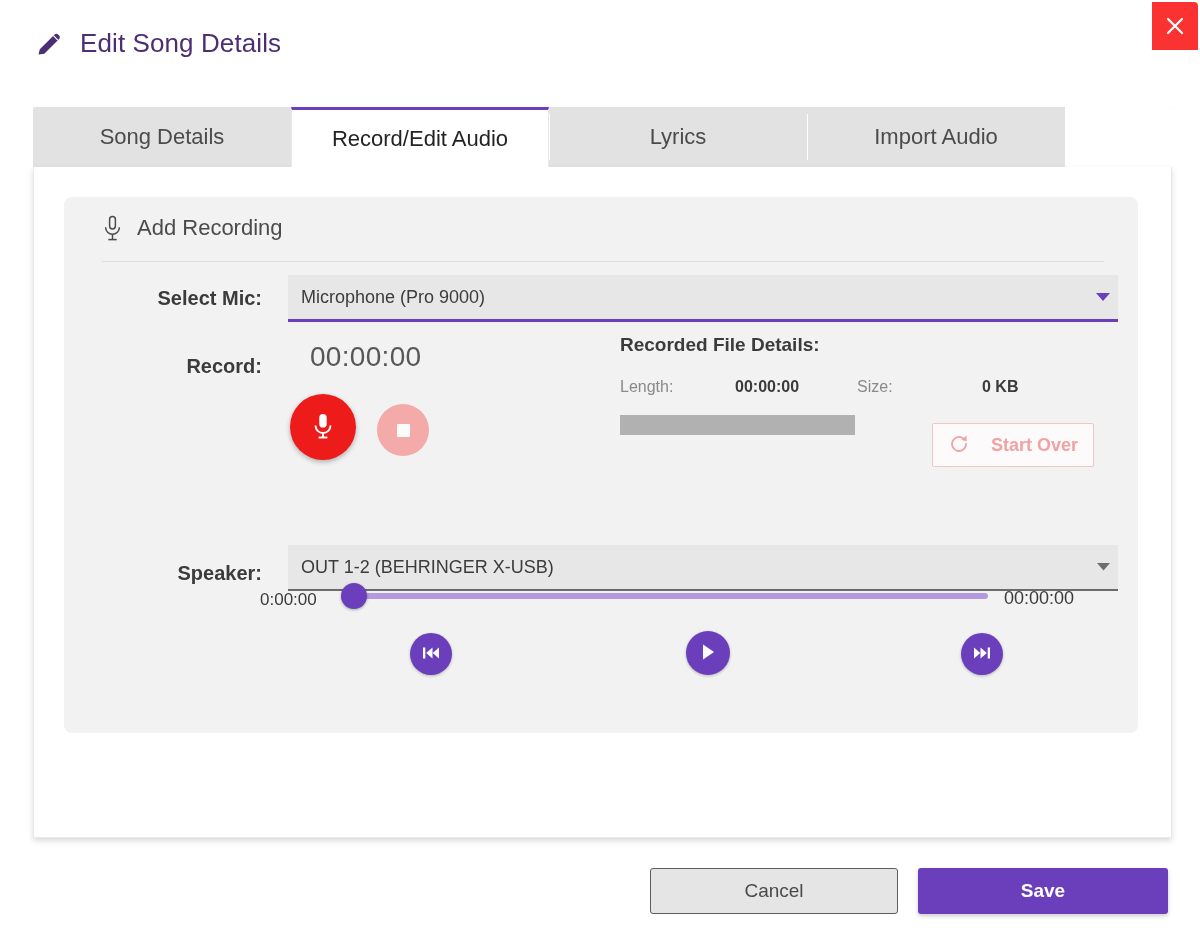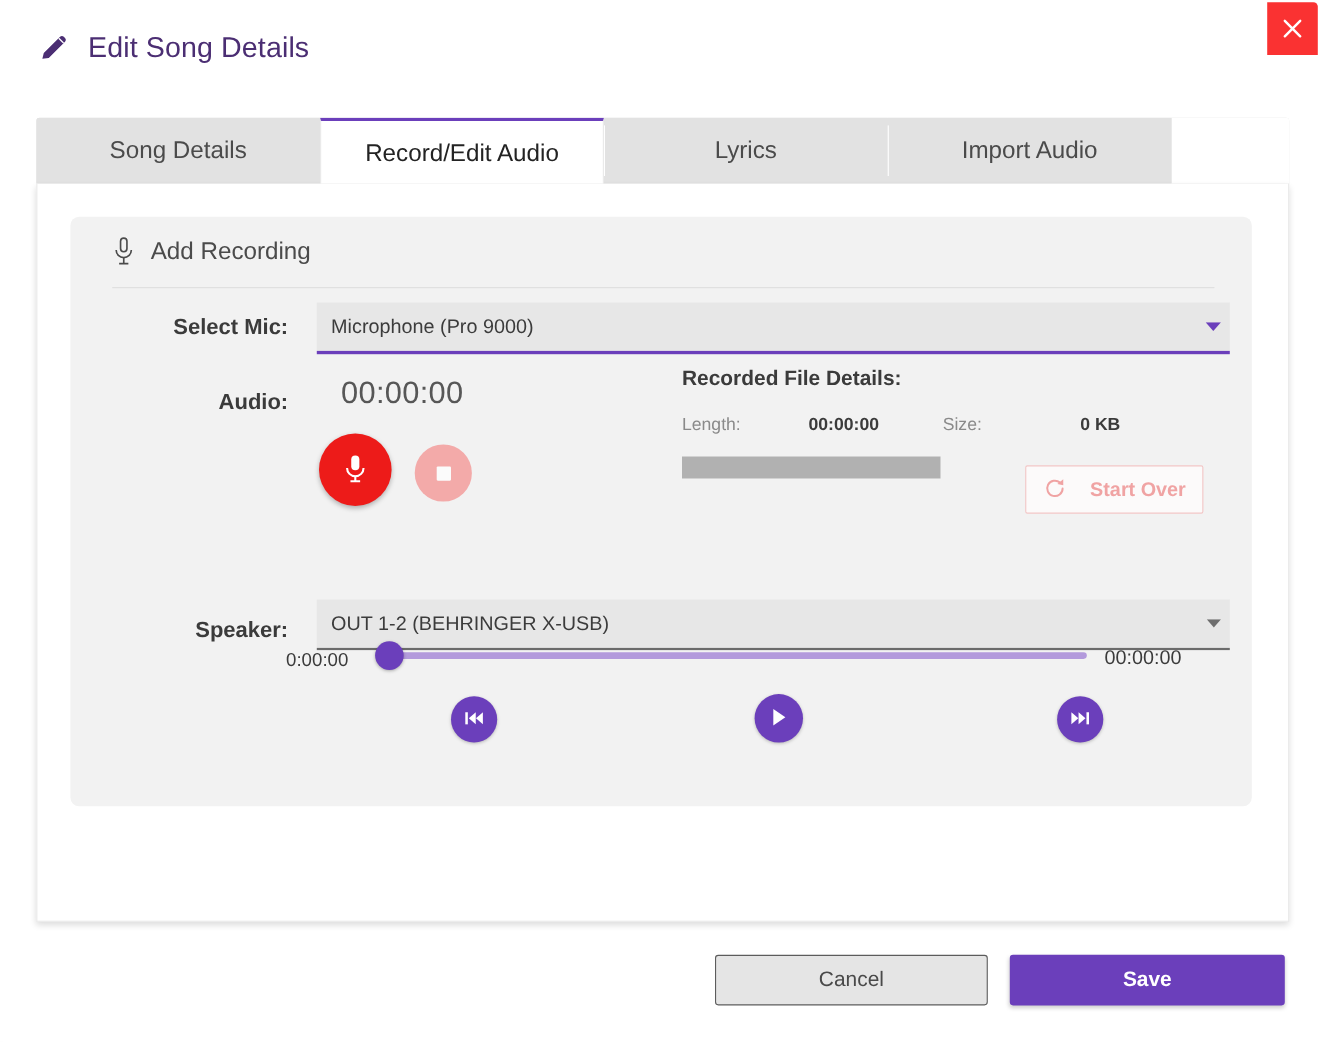--- a/index.html
+++ b/index.html
@@ -30,21 +30,21 @@
     cursor: pointer;
     display: flex; align-items: center; justify-content: center;
     z-index: 20;
   }
   .close-btn svg { display: block; }
 
   
   .dlg-header {
     position: absolute;
     left: 34px; top: 28px;
-    display: flex; align-items: flex-start; gap: 16px;
+    display: flex; align-items: center; gap: 16px;
   }
   .pencil-icon { width: 30px; height: 30px; display: block; }
   .dlg-title {
     font-size: 26px;
     color: #4b2e73;
     font-weight: 400;
     letter-spacing: 0.1px;
     white-space: nowrap;
   }
 
@@ -370,21 +370,21 @@
       <div class="combo" id="combo-mic">
         <span class="combo-text">Microphone (Pro 9000)</span>
         <span class="caret">
           <svg width="14" height="9" viewBox="0 0 14 9">
               <path d="M0 0 L14 0 L7 8 Z" fill="#6b3fbb"></path>
             </svg>
         </span>
         <span class="underline"></span>
       </div>
 
-      <div class="row-label" id="lbl-record">Audio:</div>
+      <div class="row-label" id="lbl-record">Record:</div>
       <div class="rec-timer">00:00:00</div>
 
       <button class="rec-btn">
         <span>
           <svg width="24" height="30" viewBox="0 0 24 30">
             <rect x="8.3" y="3" width="7.4" height="13.6" rx="3.7" fill="#ffffff"></rect>
             <path d="M4.5 14.5 A7.5 7.5 0 0 0 19.5 14.5" fill="none" stroke="#ffffff" stroke-width="1.9"></path>
             <path d="M12 21.5 L12 26.5" stroke="#ffffff" stroke-width="1.9"></path>
             <path d="M7.6 26.5 L16.4 26.5" stroke="#ffffff" stroke-width="1.9"></path>
           </svg>

